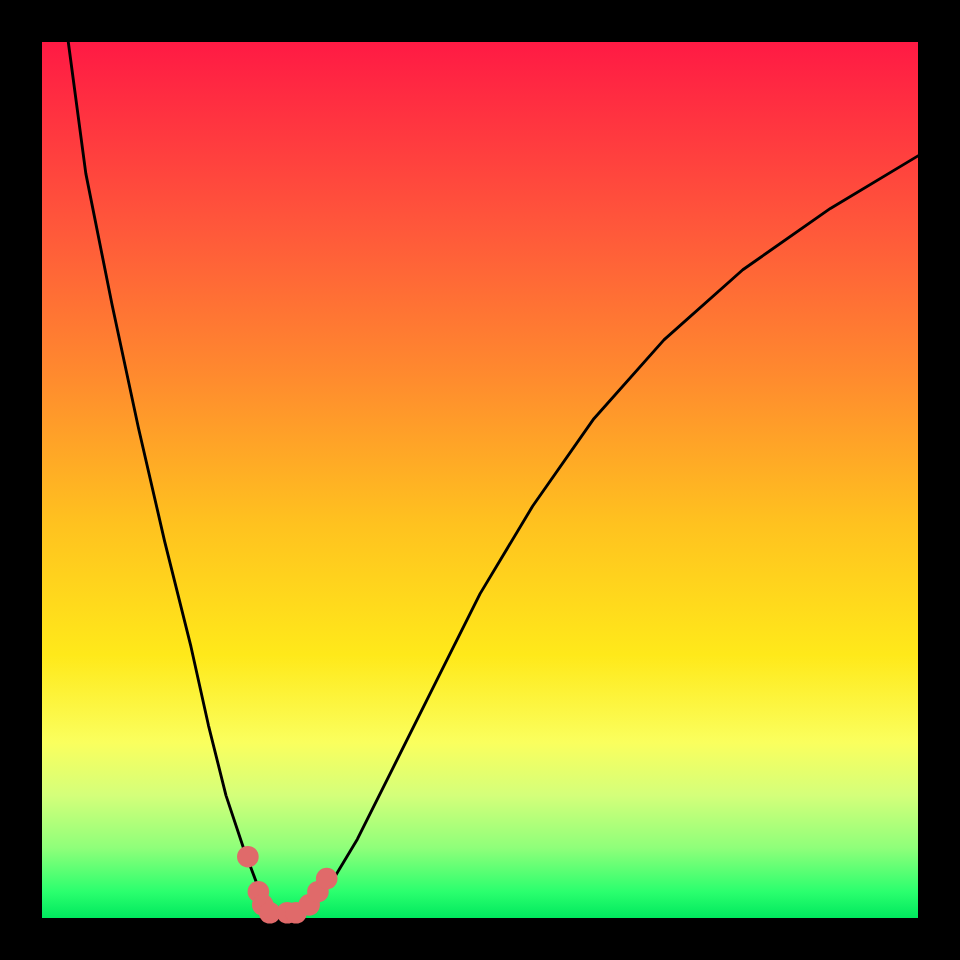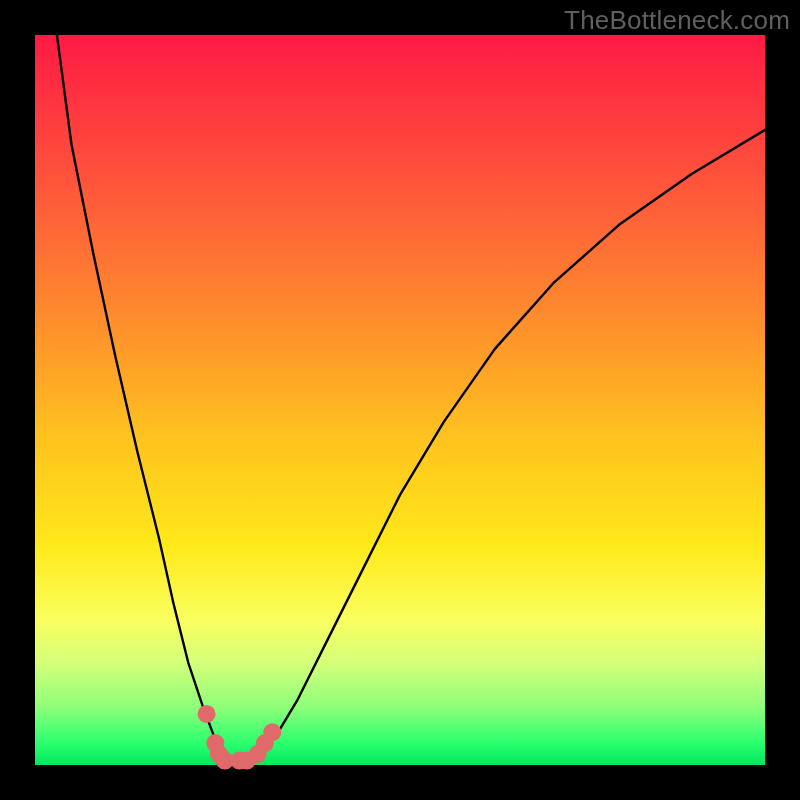--- a/index.html
+++ b/index.html
@@ -71,14 +71,13 @@
           <circle cx="183.96" cy="719.05" r="9" fill="#e06a6a"></circle>
           <circle cx="189.80" cy="725.62" r="9" fill="#e06a6a"></circle>
           <circle cx="204.40" cy="725.62" r="9" fill="#e06a6a"></circle>
           <circle cx="211.70" cy="725.62" r="9" fill="#e06a6a"></circle>
           <circle cx="222.65" cy="719.05" r="9" fill="#e06a6a"></circle>
           <circle cx="229.95" cy="708.10" r="9" fill="#e06a6a"></circle>
           <circle cx="237.25" cy="697.15" r="9" fill="#e06a6a"></circle>
         </g>
     </svg>
   </div>
-  <div class="attribution">TheBottleneck.com</div>
 </div>
 
 </body></html>

